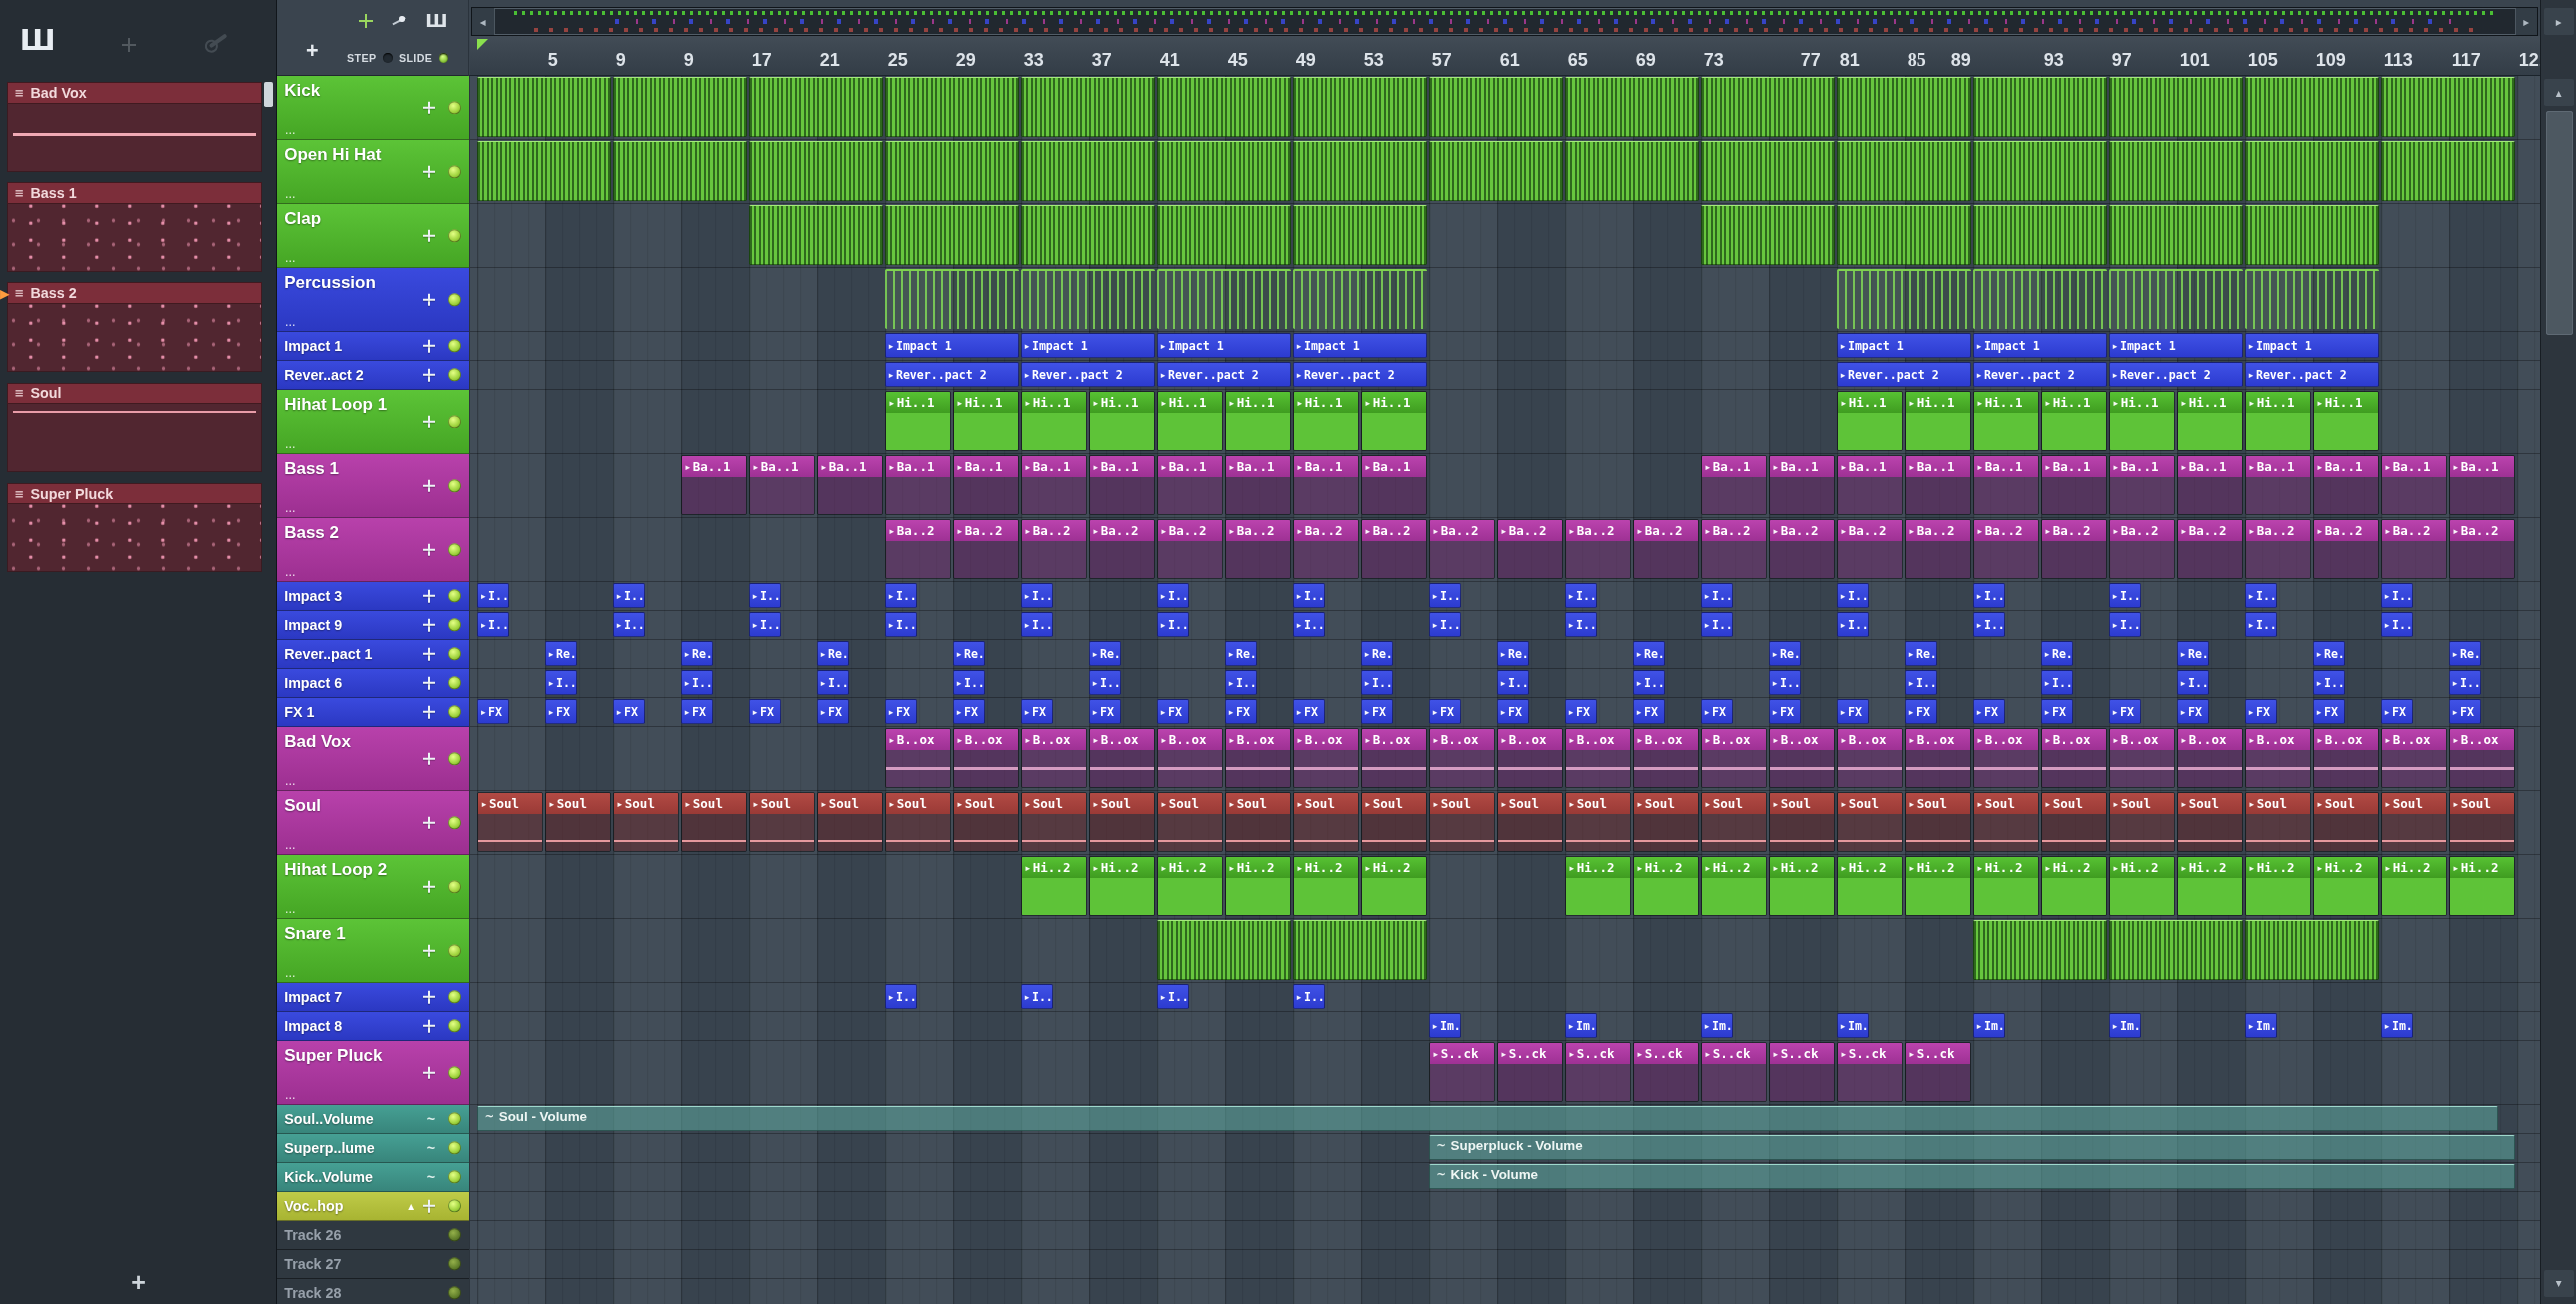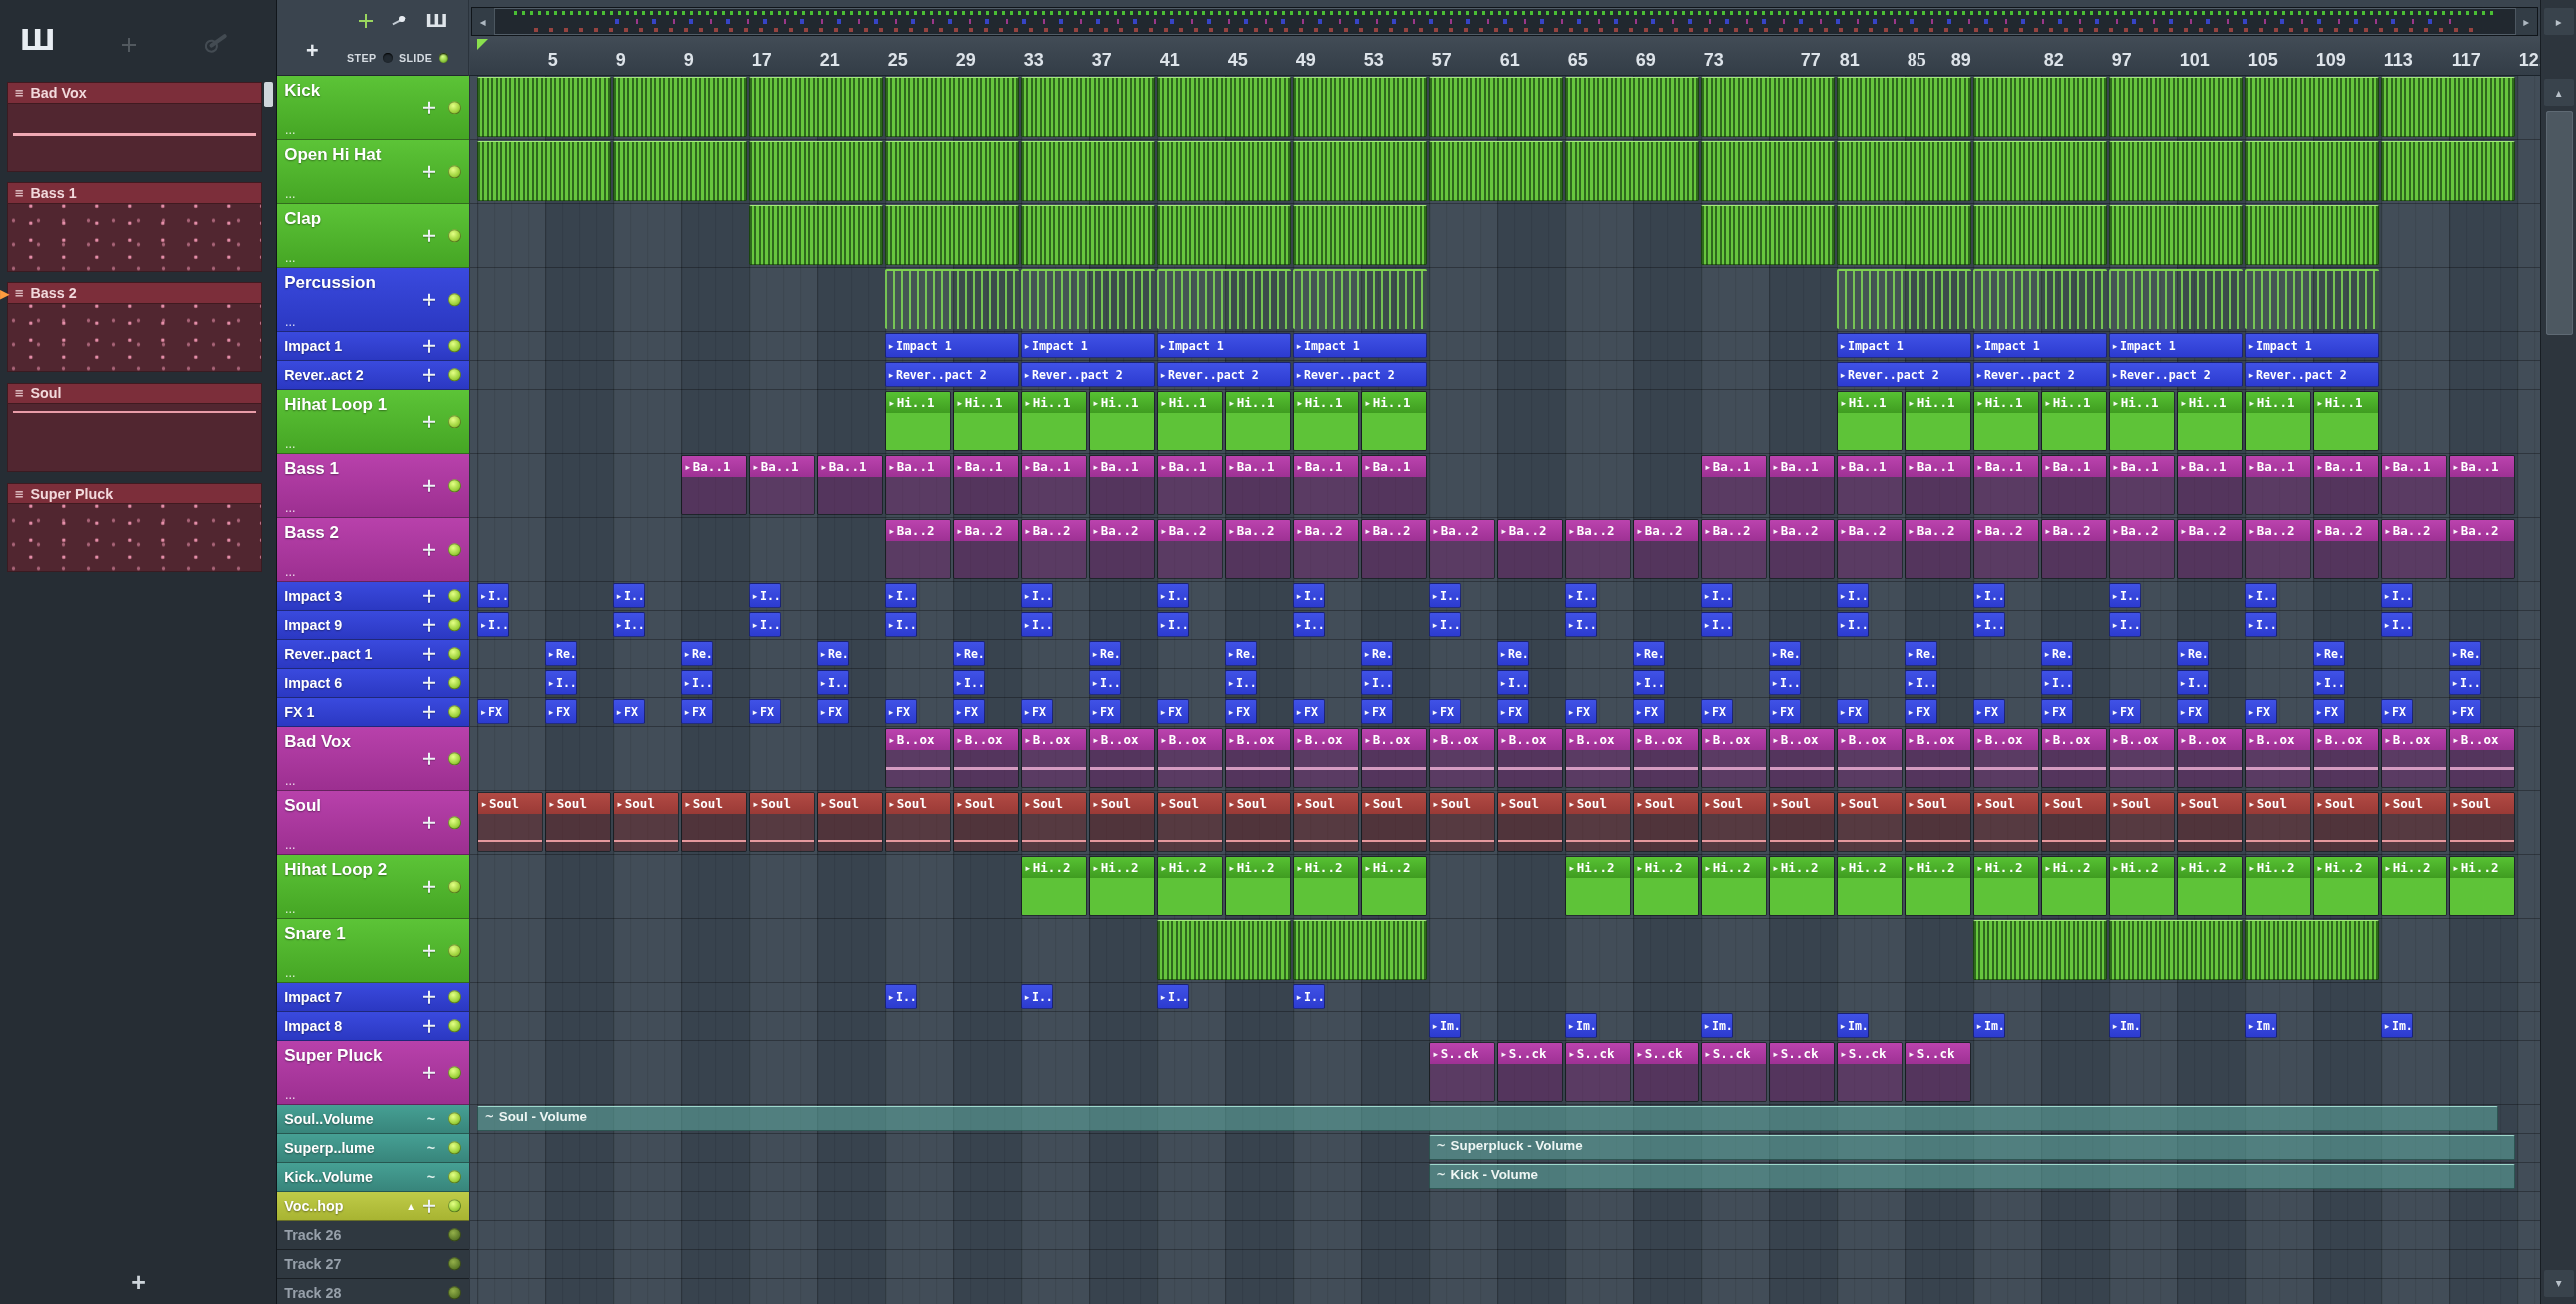--- a/index.html
+++ b/index.html
@@ -242,21 +242,21 @@
         <span class="tick" style="left: 891px;">53</span>
         <span class="tick" style="left: 959px;">57</span>
         <span class="tick" style="left: 1027px;">61</span>
         <span class="tick" style="left: 1095px;">65</span>
         <span class="tick" style="left: 1163px;">69</span>
         <span class="tick" style="left: 1231px;">73</span>
         <span class="tick" style="left: 1299px; margin-left: 29px;">77</span>
         <span class="tick" style="left: 1367px;">81</span>
         <span class="tick" style="left: 1435px; font-family: Liberation Serif, serif;">85</span>
         <span class="tick" style="left: 1478px;">89</span>
-        <span class="tick" style="left: 1571px;">82</span>
+        <span class="tick" style="left: 1571px;">93</span>
         <span class="tick" style="left: 1639px;">97</span>
         <span class="tick" style="left: 1707px;">101</span>
         <span class="tick" style="left: 1775px;">105</span>
         <span class="tick" style="left: 1843px;">109</span>
         <span class="tick" style="left: 1911px;">113</span>
         <span class="tick" style="left: 1979px;">117</span>
         <span class="tick" style="left: 2046px;">121</span>
       </div>
   </div>
 

